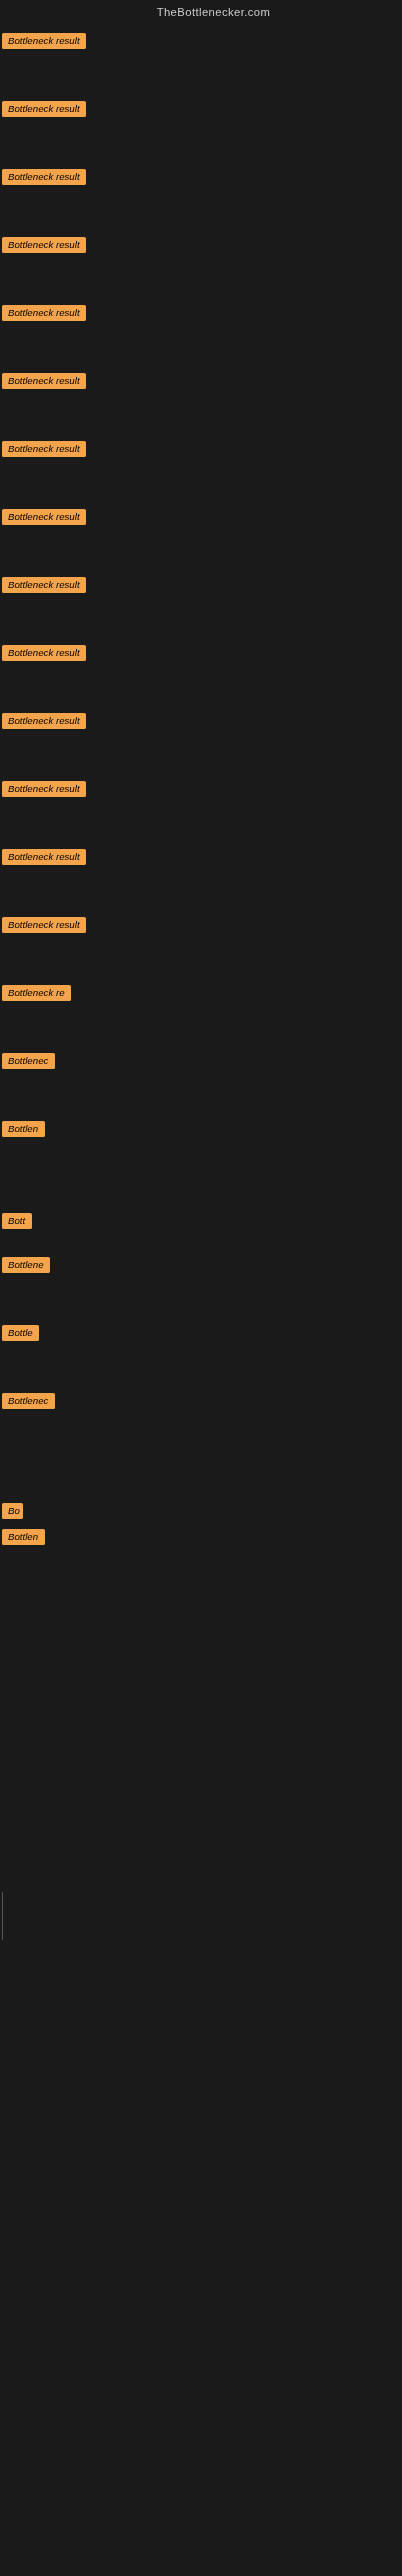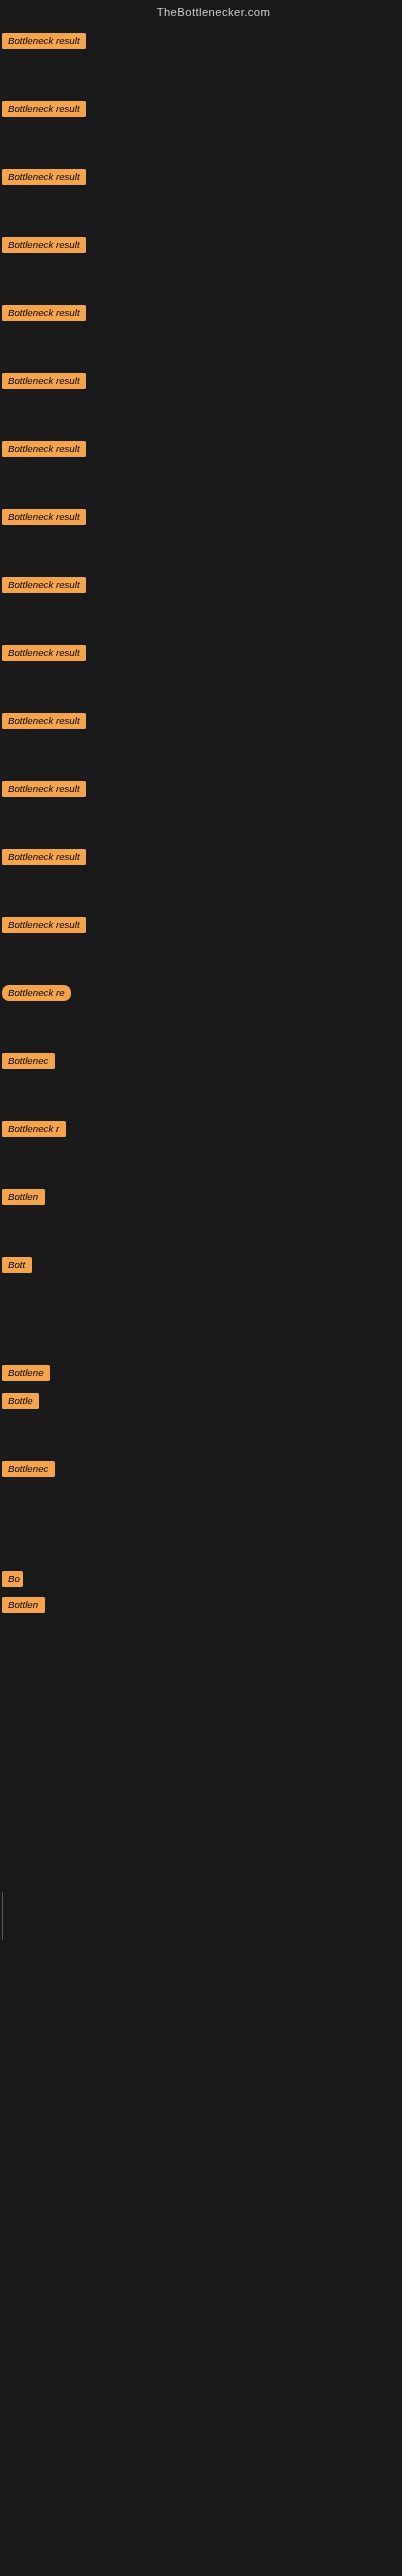--- a/index.html
+++ b/index.html
@@ -58,26 +58,26 @@
     .row-5  .bottleneck-badge { max-width: 117px; }
     .row-6  .bottleneck-badge { max-width: 117px; }
     .row-7  .bottleneck-badge { max-width: 117px; }
     .row-8  .bottleneck-badge { max-width: 117px; }
     .row-9  .bottleneck-badge { max-width: 117px; }
     .row-10 .bottleneck-badge { max-width: 117px; }
     .row-11 .bottleneck-badge { max-width: 117px; }
     .row-12 .bottleneck-badge { max-width: 117px; }
     .row-13 .bottleneck-badge { max-width: 117px; }
     .row-14 .bottleneck-badge { max-width: 117px; }
-    .row-15 .bottleneck-badge { max-width: 85px; border-radius: 7px; }
+    .row-15 .bottleneck-badge { max-width: 85px; }
     .row-16 .bottleneck-badge { max-width: 56px; }
     .row-17 .bottleneck-badge { max-width: 68px; }
     .row-18 .bottleneck-badge { max-width: 50px; }
-    .row-19 .bottleneck-badge { max-width: 34px; }
-    .row-20 .bottleneck-badge { max-width: 50px; margin-top: 40px; }
+    .row-19 .bottleneck-badge { max-width: 34px; margin-top: 24px; }
+    .row-20 .bottleneck-badge { max-width: 50px; }
     .row-21 .bottleneck-badge { max-width: 40px; }
     .row-22 .bottleneck-badge { max-width: 56px; }
     .row-23 .bottleneck-badge { max-width: 21px; margin-top: 42px; }
     .row-24 .bottleneck-badge { max-width: 45px; }
 
     
     .empty-rows {
       height: 725px;
     }
 
@@ -138,23 +138,20 @@
     </div>
     <div class="row row-14">
       <span class="bottleneck-badge">Bottleneck result</span>
     </div>
     <div class="row row-15">
       <span class="bottleneck-badge">Bottleneck re</span>
     </div>
     <div class="row row-16">
       <span class="bottleneck-badge">Bottlenec</span>
     </div>
-    <div class="row row-17">
-      <span class="bottleneck-badge">Bottleneck r</span>
-    </div>
     <div class="row row-18">
       <span class="bottleneck-badge">Bottlen</span>
     </div>
     <div class="row row-19">
       <span class="bottleneck-badge">Bott</span>
     </div>
     <div class="row row-20">
       <span class="bottleneck-badge">Bottlene</span>
     </div>
     <div class="row row-21">

